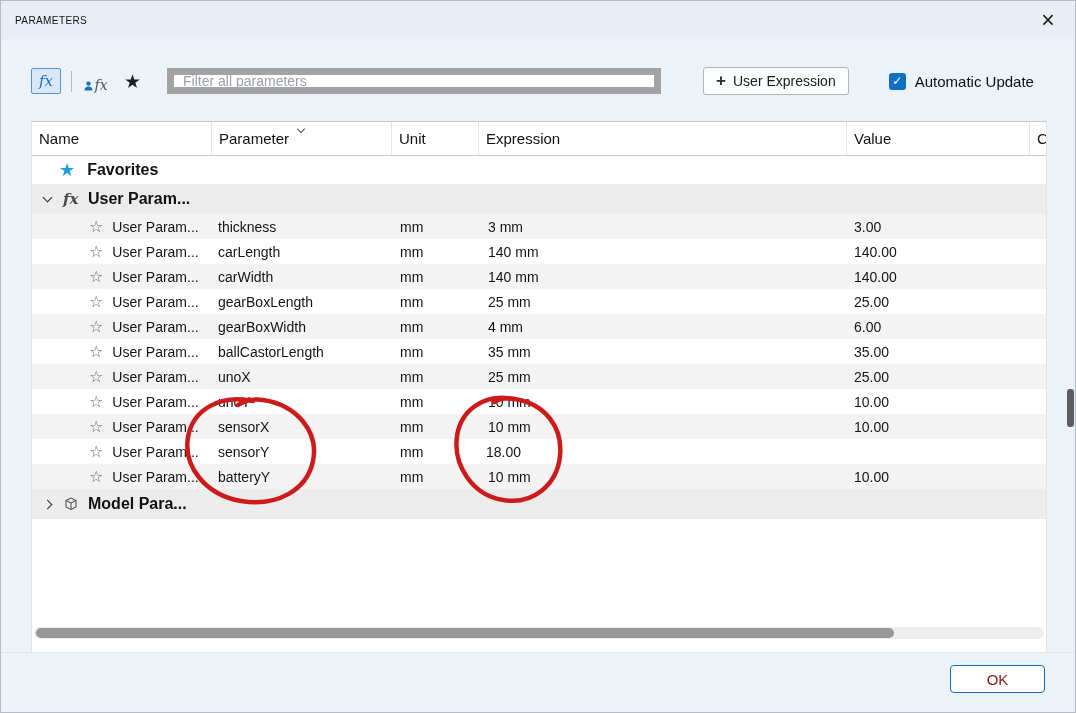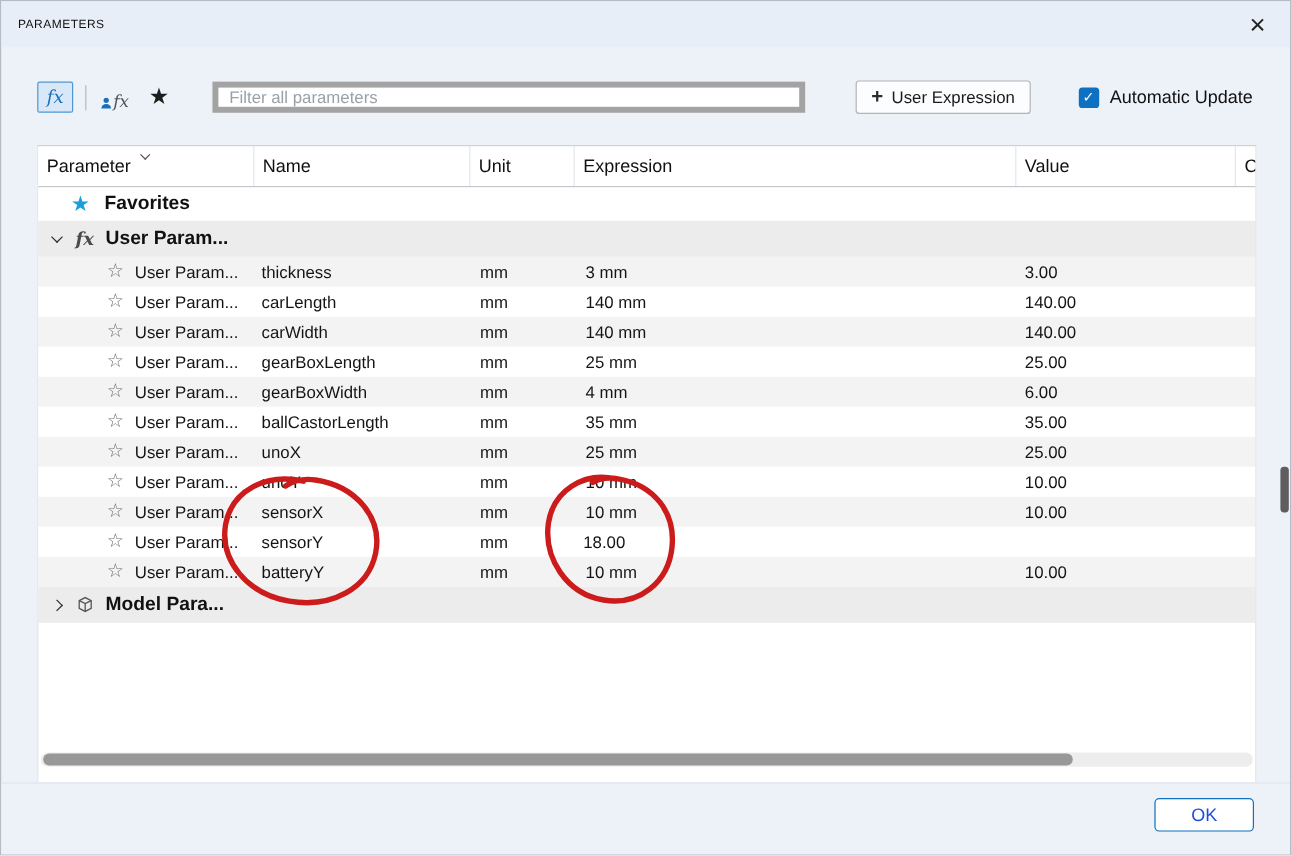--- a/index.html
+++ b/index.html
@@ -49,22 +49,22 @@
   .fx-user {
     display: flex; align-items: flex-end; gap: 1px; width: 28px; height: 24px;
     justify-content: center;
   }
   .fx-user .fx-glyph-gray {
     font-family: "DejaVu Serif", "Liberation Serif", serif;
     font-style: italic; font-size: 14px; color: #4a5560;
   }
   .star-filter { margin-left: 14px; font-size: 19px; color: #1d1d1d; line-height: 1; }
   .filter-input {
-    margin-left: 36px; width: 494px; height: 26px;
-    border: 5px solid #a3a3a3; background: #ffffff;
+    margin-left: 26px; width: 494px; height: 26px;
+    border: 7px solid #a3a3a3; background: #ffffff;
     font-size: 14px; padding: 0 9px; color: #404040; outline: none;
     font-family: "Liberation Sans", sans-serif;
   }
   .filter-input::placeholder { color: #9aa0a6; }
   .user-param-btn {
     margin-left: 42px; height: 28px;
     display: flex; align-items: center; gap: 7px; padding: 0 12px;
     background: #fcfdfe; border: 1px solid #b1b4b8; border-radius: 3px;
     font-size: 14px; color: #1a1a1a; cursor: default; white-space: nowrap;
   }
@@ -149,23 +149,23 @@
     position: absolute; right: 1px; top: 388px; width: 7px; height: 38px;
     background: #5e5e5e; border-radius: 3px;
   }
 
   
   .footer {
     position: absolute; left: 0; right: 0; bottom: 0; height: 60px;
     background: #edf1f8; border-top: 1px solid #e0e5ee;
   }
   .ok-btn {
-    position: absolute; right: 30px; top: 12px; width: 83px; height: 28px;
+    position: absolute; right: 30px; top: 12px; width: 95px; height: 28px;
     background: #ffffff; border: 1px solid #0e70c0; border-radius: 4px;
-    font-size: 15px; color: #1d4ed8;
+    font-size: 15px; color: #7f1d1d;
     display: flex; align-items: center; justify-content: center; cursor: default;
   }
 
   
   .annotations { position: absolute; inset: 0; pointer-events: none; z-index: 20; }
 </style>
 </head>
 <body>
 
 <div class="dialog" data-name="parameters-dialog">
@@ -196,26 +196,26 @@
     <div class="auto-update" data-name="automatic-update-control">
       <span class="checkbox" data-name="automatic-update-checkbox">
         <span data-name="check-icon">✓</span>
       </span>
       <span data-name="automatic-update-label">Automatic Update</span>
     </div>
   </div>
 
   <div class="table" data-name="parameters-table">
     <div class="thead" data-name="table-header">
+      <div class="th c-name" data-name="column-header-name">
+        <span class="th-label">Name</span>
+      </div>
       <div class="th c-param" data-name="column-header-parameter">
         <span class="sort-chev" data-name="sort-chevron-icon"></span>
         <span class="th-label">Parameter</span>
-      </div>
-      <div class="th c-name" data-name="column-header-name">
-        <span class="th-label">Name</span>
       </div>
       <div class="th c-unit" data-name="column-header-unit">
         <span class="th-label">Unit</span>
       </div>
       <div class="th c-expr" data-name="column-header-expression">
         <span class="th-label">Expression</span>
       </div>
       <div class="th c-value" data-name="column-header-value">
         <span class="th-label">Value</span>
       </div>

